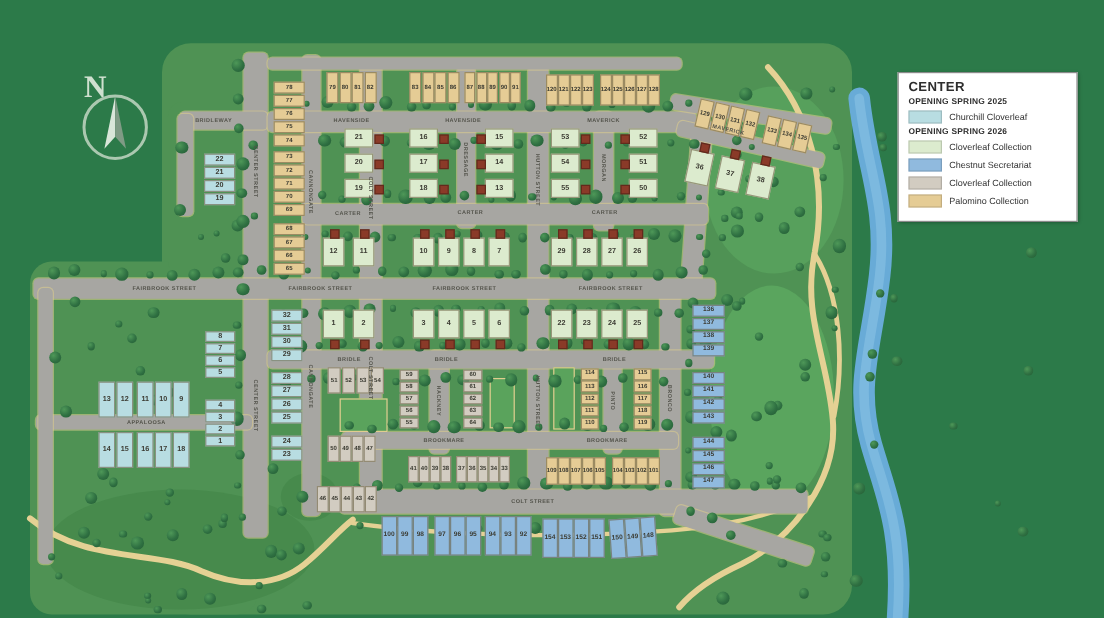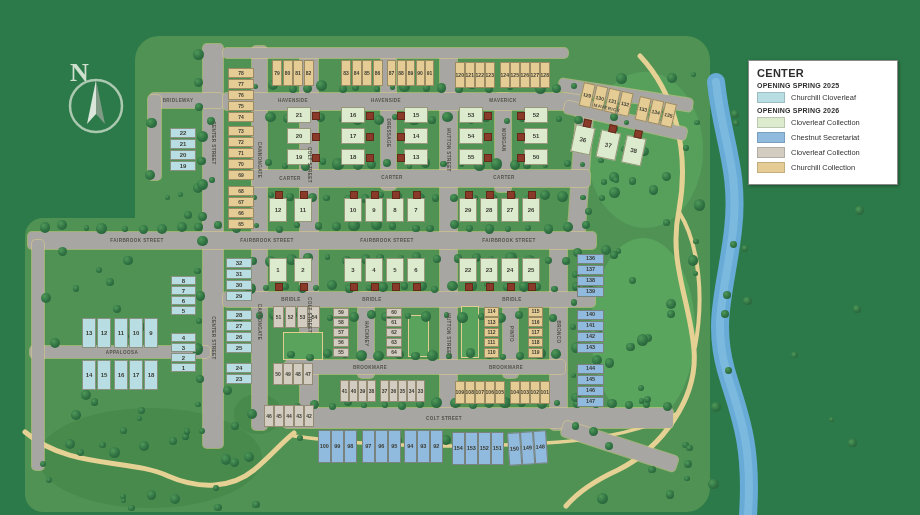--- a/index.html
+++ b/index.html
@@ -1221,18 +1221,18 @@
         <div class="lg-item">
           <div class="lg-swatch" style="background: rgb(144, 186, 222);"></div>
           <div class="lg-label">Chestnut Secretariat</div>
         </div>
         <div class="lg-item">
           <div class="lg-swatch" style="background: rgb(210, 204, 193);"></div>
           <div class="lg-label">Cloverleaf Collection</div>
         </div>
         <div class="lg-item">
           <div class="lg-swatch" style="background: rgb(229, 204, 149);"></div>
-          <div class="lg-label">Churchill Collection</div>
+          <div class="lg-label">Palomino Collection</div>
         </div>
       </div>
   </div>
 
 </div>
 
 </body></html>

